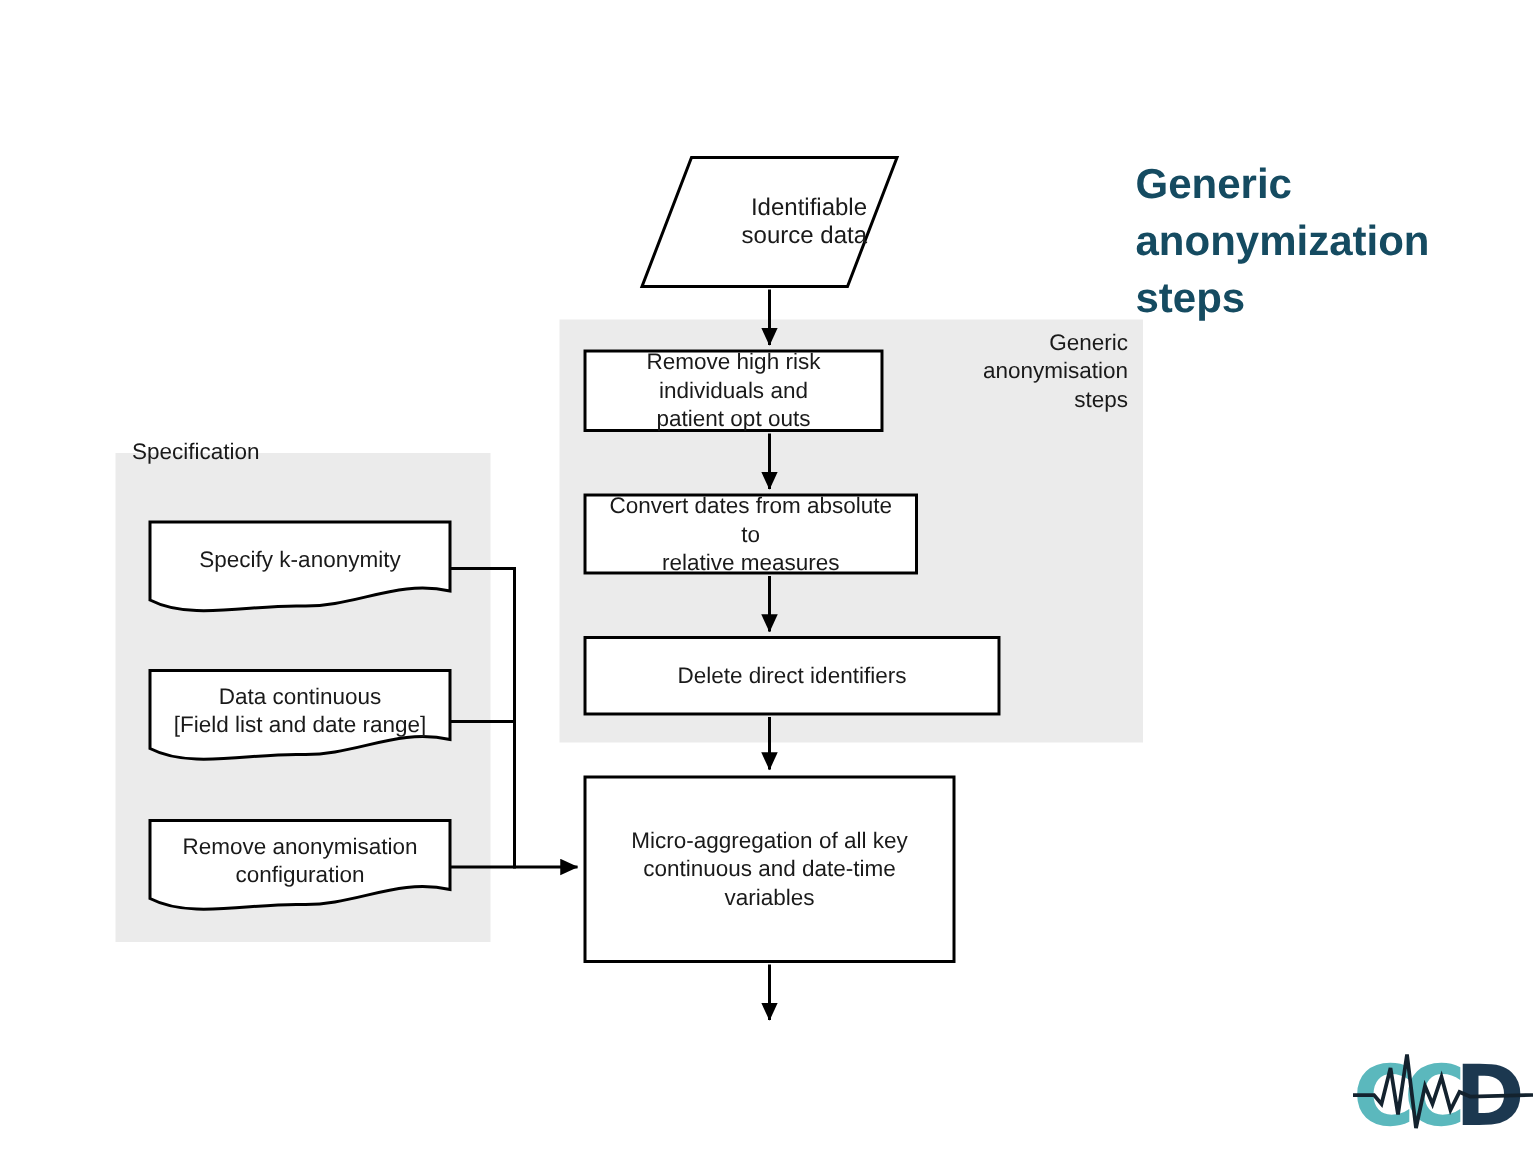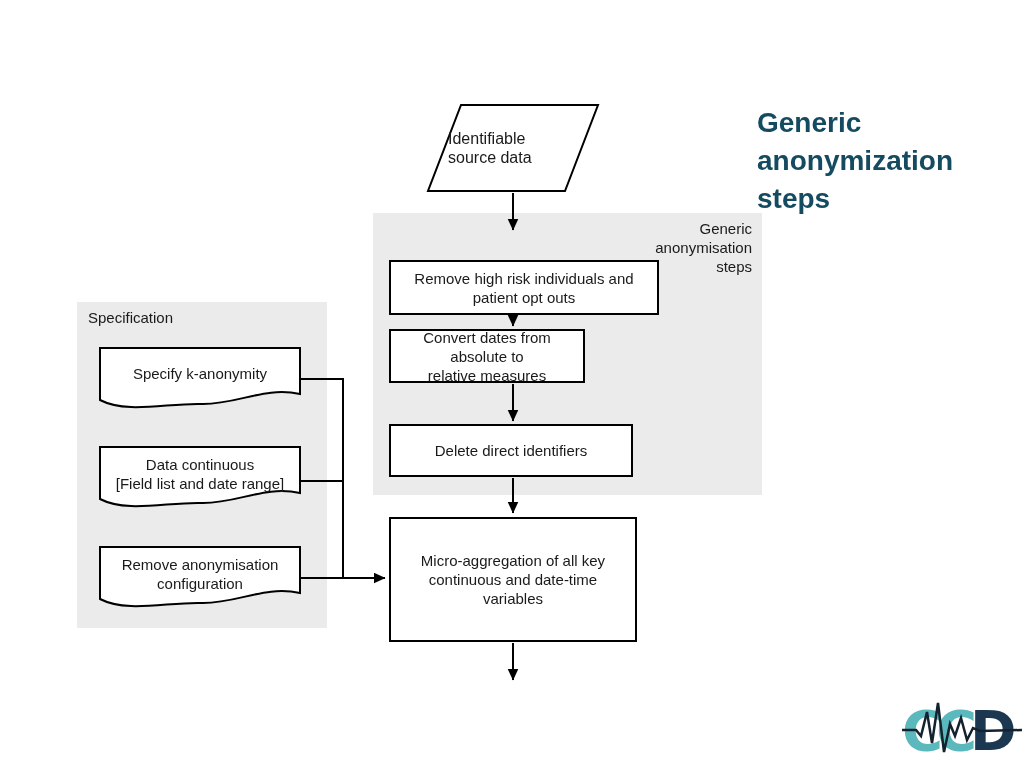--- a/index.html
+++ b/index.html
@@ -6,45 +6,45 @@
   #canvas {
     position:relative; width:1024px; height:768px; background:#ffffff;
     font-family:"Liberation Sans","DejaVu Sans",sans-serif; color:#1a1a1a;
     overflow:hidden;
   }
   .panel { position:absolute; background:#ebebeb; }
   #spec-panel   { left:77px;  top:302px; width:250px; height:326px; }
   #generic-panel{ left:373px; top:213px; width:389px; height:282px; }
 
   .panel-label { position:absolute; font-size:15px; line-height:19px; white-space:pre-line; color:#1a1a1a; }
-  #spec-panel-label    { left:88px; top:308px; }
+  #spec-panel-label    { left:88px; top:292px; }
   #generic-panel-label { left:582px; top:219px; width:170px; text-align:right; }
 
   svg.overlay { position:absolute; left:0; top:0; }
 
   .node {
     position:absolute; box-sizing:border-box; background:#ffffff;
     border:2px solid #000000; display:flex; align-items:center; justify-content:center;
     text-align:center; font-size:15px; line-height:19px; white-space:pre-line; padding:2px 8px;
   }
-  #node-remove { left:389px; top:233px; width:270px; height:55px;margin-top:27px; }
-  #node-convert{ left:389px; top:329px; width:196px; height:54px; }
-  #node-delete { left:389px; top:424px; width:244px; height:53px; }
+  #node-remove { left:389px; top:233px; width:200px; height:55px; }
+  #node-convert{ left:389px; top:329px; width:223px; height:54px; }
+  #node-delete { left:389px; top:424px; width:278px; height:53px; }
   #node-micro  { left:389px; top:517px; width:248px; height:125px; }
 
   .doc-label {
     position:absolute; display:flex; align-items:center; justify-content:center;
     text-align:center; font-size:15px; line-height:19px; white-space:pre-line; left:99px; width:202px;
   }
   #doc1-label { top:347px; height:52px; }
   #doc2-label { top:446px; height:56px; }
   #doc3-label { top:546px; height:56px; }
 
   #source-label {
-    position:absolute; left:448px; top:129px; width:130px; text-align:left;
+    position:absolute; left:448px; top:129px; width:130px; text-align:right;
     font-size:16px; line-height:19px; white-space:pre-line;
   }
 
   #slide-title {
     position:absolute; left:757px; top:104px; width:240px;
     font-size:28px; line-height:38px; font-weight:bold; color:#154b61; white-space:pre-line;
   }
 
   #logo { position:absolute; left:902px; top:698px; }
   #logo text { font-family:"DejaVu Sans",sans-serif; font-weight:bold; font-size:56px; }

